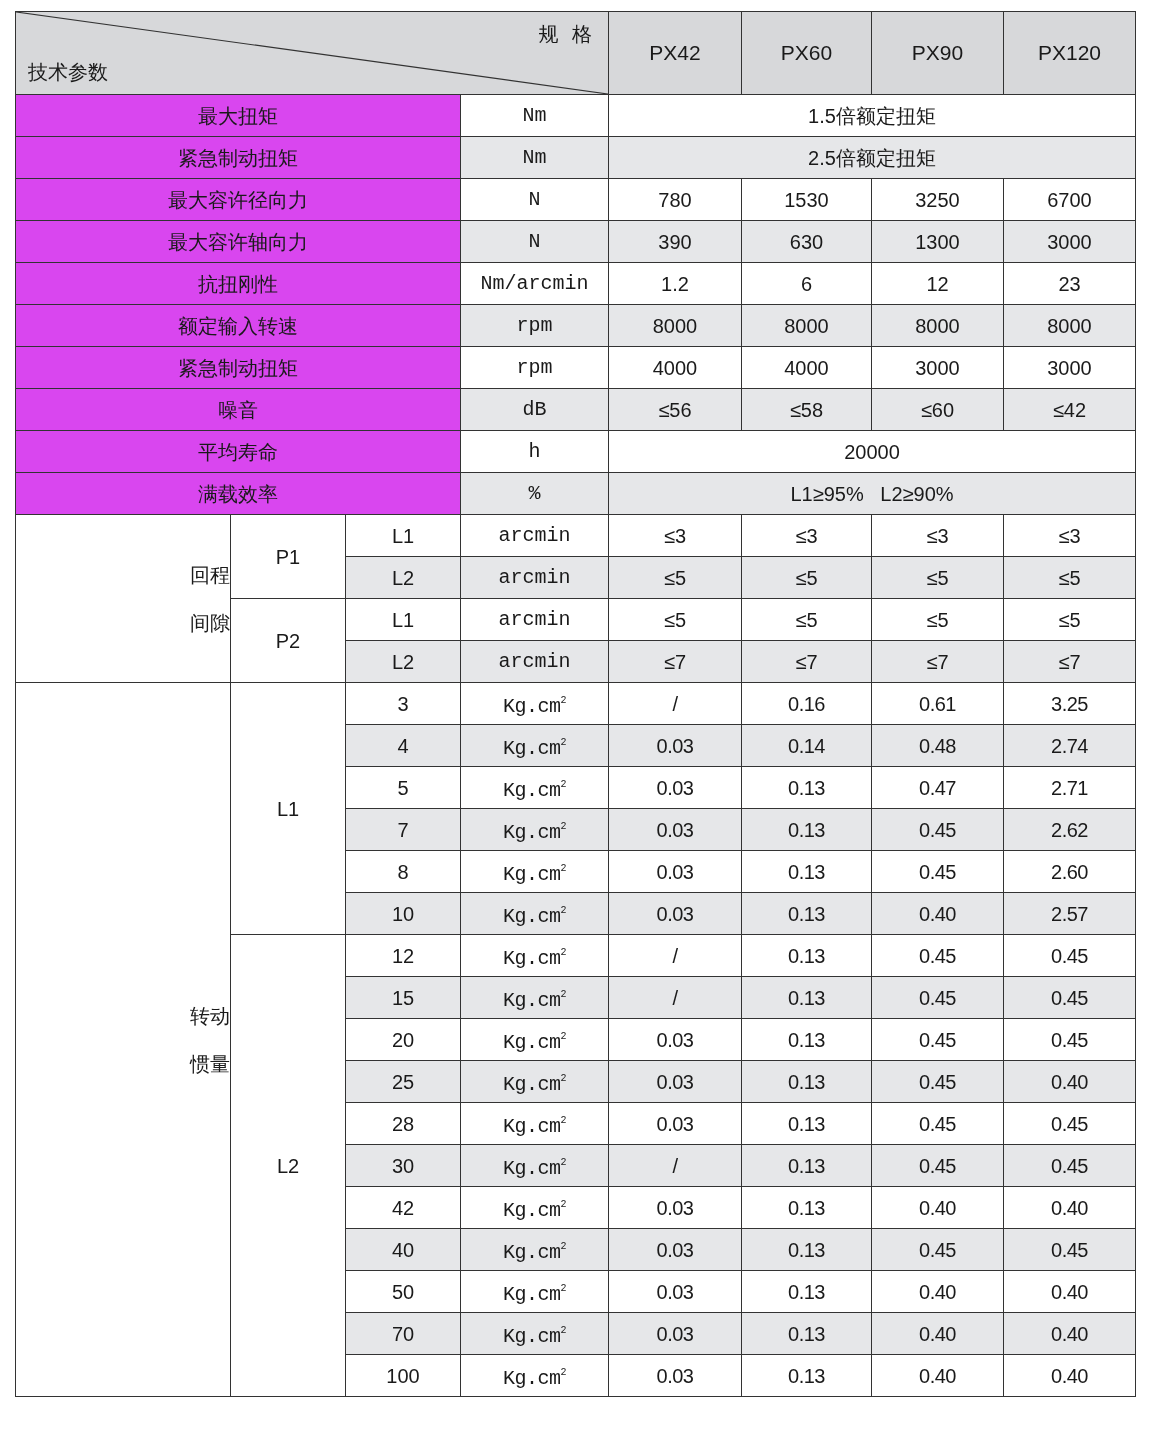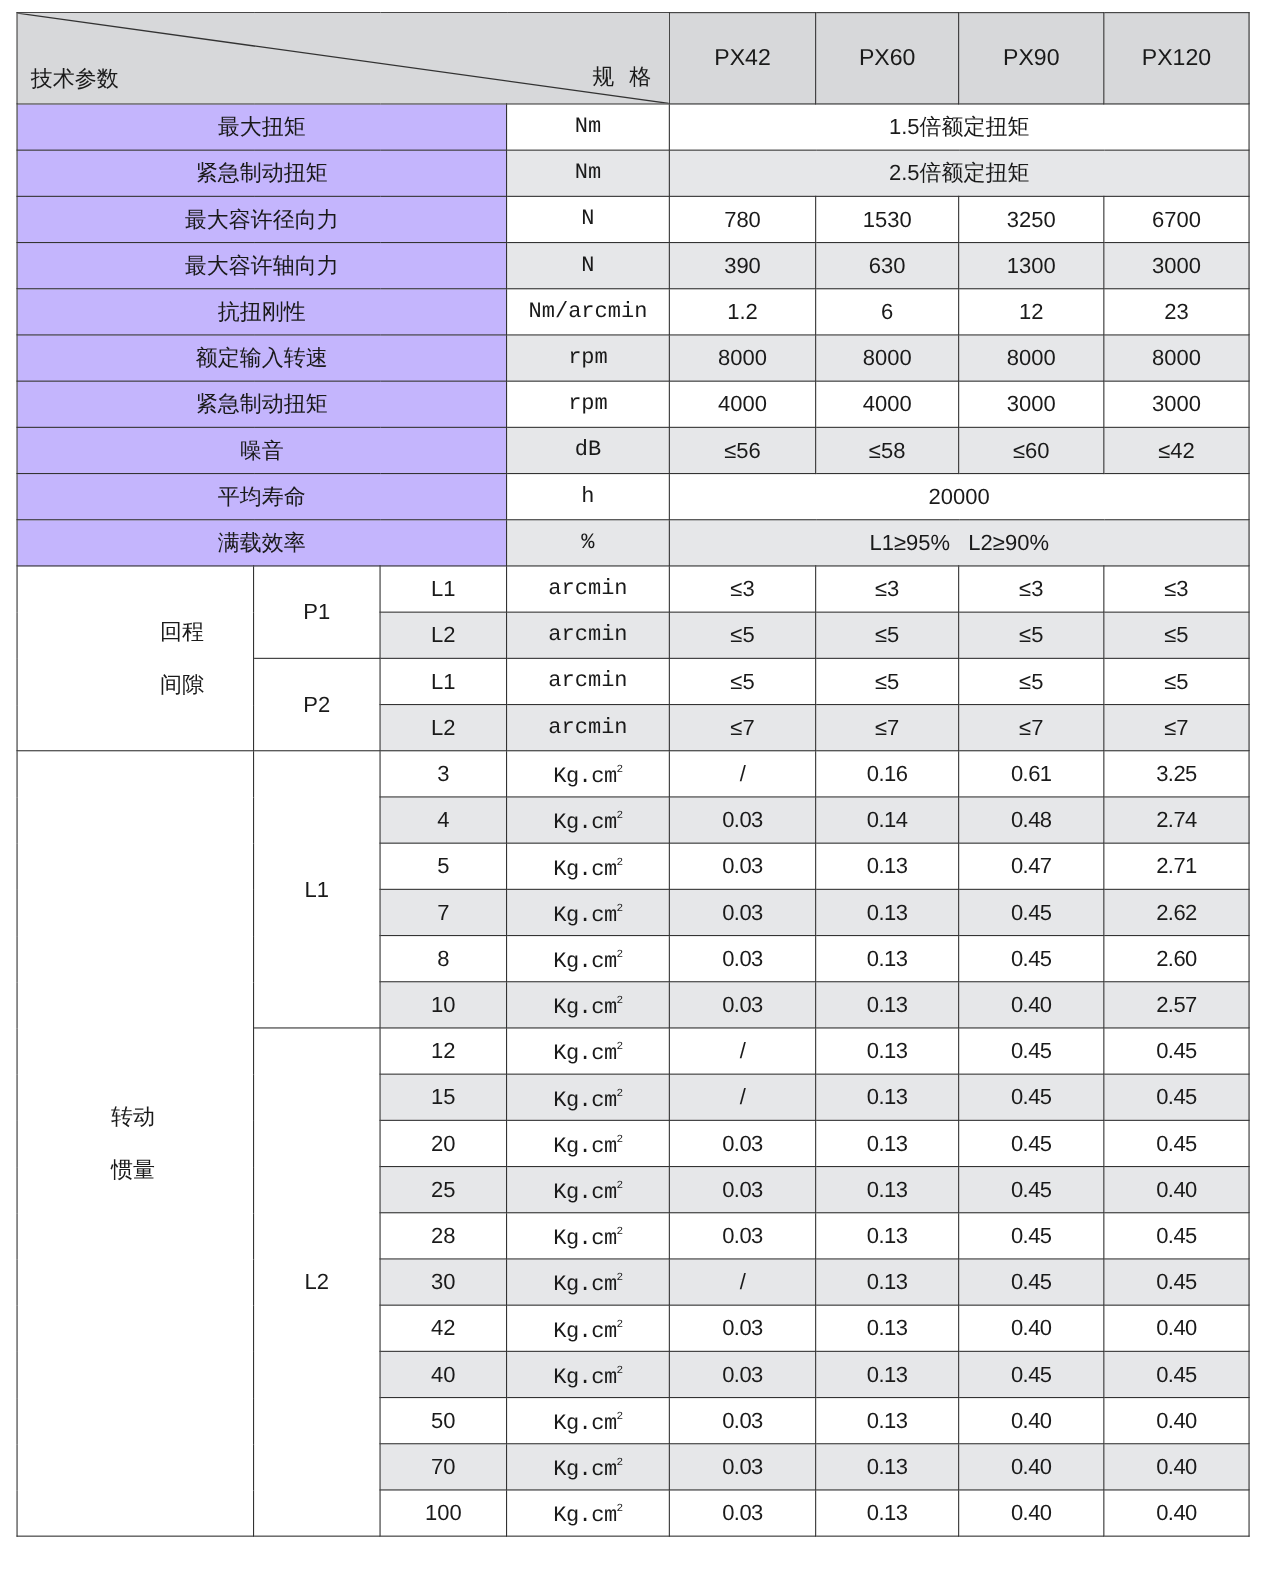--- a/index.html
+++ b/index.html
@@ -10,25 +10,25 @@
     width: 1120px;
   }
   table.spec td, table.spec th {
     border: 1.5px solid #333;
     text-align: center; vertical-align: middle;
     font-size: 20px; font-weight: normal;
     padding: 0; height: 41px; line-height: 20px;
     background: #ffffff;
   }
   table.spec .hdr { background: #d7d8da; height: 82px; font-size: 21px; }
-  table.spec .lbl { background: #c4b5fd; }
+  table.spec .lbl { background: #d946ef; }
   table.spec tr.band td.b { background: #e6e7e9; }
   .diag-cell { position: relative; padding: 0 !important; }
   .diag-cell svg { position: absolute; left: 0; top: 0; width: 100%; height: 100%; }
-  .diag-top { position: absolute; right: 12px; top: 12px; font-size: 20px; letter-spacing: 4px; margin-top: 36px; }
+  .diag-top { position: absolute; right: 12px; top: 12px; font-size: 20px; letter-spacing: 4px; }
   .diag-bot { position: absolute; left: 12px; bottom: 12px; font-size: 20px; text-align: center; }
   .stack span { display: block; line-height: 48px; }
   sup { font-size: 10px; vertical-align: 9px; }
   .unitcell { font-size: 19px; font-family: Liberation Mono, monospace; }
   .narrow { letter-spacing: -0.5px; }
 </style>
 </head>
 <body>
 
 <table class="spec">
@@ -118,21 +118,21 @@
         <td colspan="3" class="lbl">平均寿命</td>
         <td class="b unitcell">h</td>
         <td colspan="4" class="b" style="white-space:pre">20000</td>
       </tr>
       <tr class="band">
         <td colspan="3" class="lbl">满载效率</td>
         <td class="b unitcell">%</td>
         <td colspan="4" class="b" style="white-space:pre">L1≥95%   L2≥90%</td>
       </tr>
       <tr>
-        <td rowspan="4" class="stack" style="text-align:center;padding-left:85px">
+        <td rowspan="4" class="stack" style="text-align:right;padding-left:85px">
           <span>回程</span>
           <span>间隙</span>
         </td>
         <td rowspan="2">P1</td>
         <td class="b">L1</td>
         <td class="b unitcell">arcmin</td>
         <td class="b">≤3</td>
         <td class="b">≤3</td>
         <td class="b">≤3</td>
         <td class="b">≤3</td>
@@ -156,21 +156,21 @@
       </tr>
       <tr class="band">
         <td class="b">L2</td>
         <td class="b unitcell">arcmin</td>
         <td class="b">≤7</td>
         <td class="b">≤7</td>
         <td class="b">≤7</td>
         <td class="b">≤7</td>
       </tr>
       <tr>
-        <td rowspan="17" class="stack" style="text-align:left;padding-left:85px">
+        <td rowspan="17" class="stack" style="text-align:right;padding-left:85px">
           <span>转动</span>
           <span>惯量</span>
         </td>
         <td rowspan="6">L1</td>
         <td class="b">3</td>
         <td class="b unitcell narrow"><span>Kg.cm</span><sup>2</sup></td>
         <td class="b narrow">/</td>
         <td class="b narrow">0.16</td>
         <td class="b narrow">0.61</td>
         <td class="b narrow">3.25</td>

